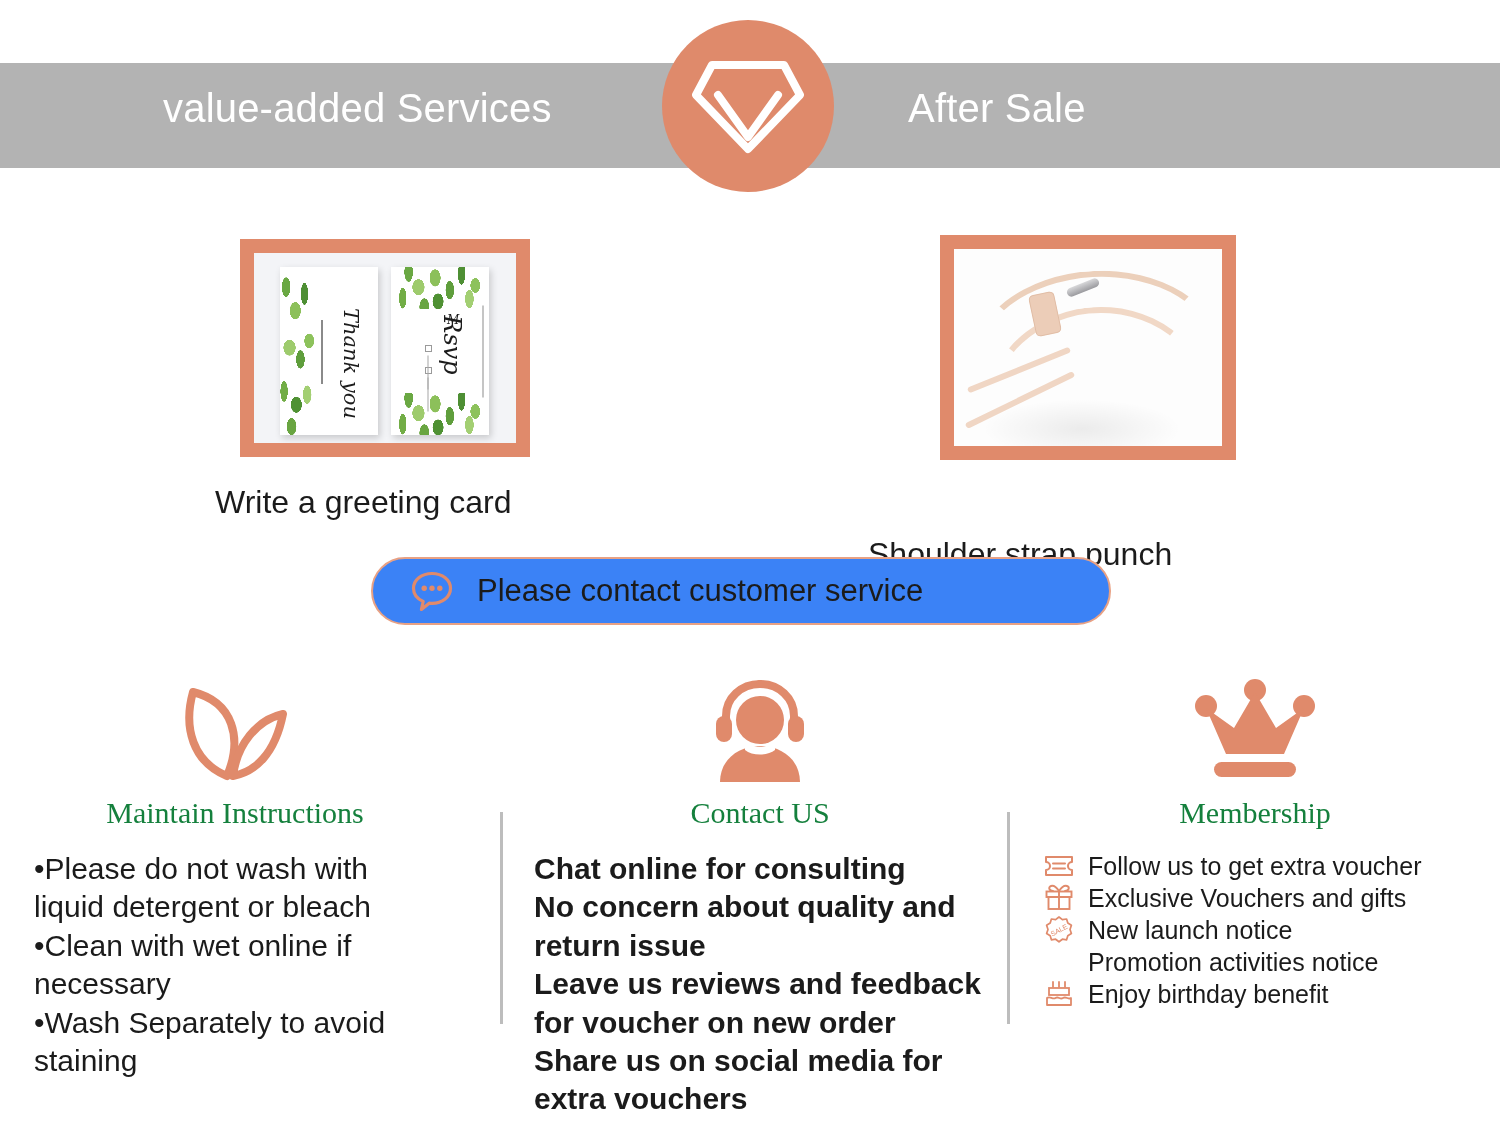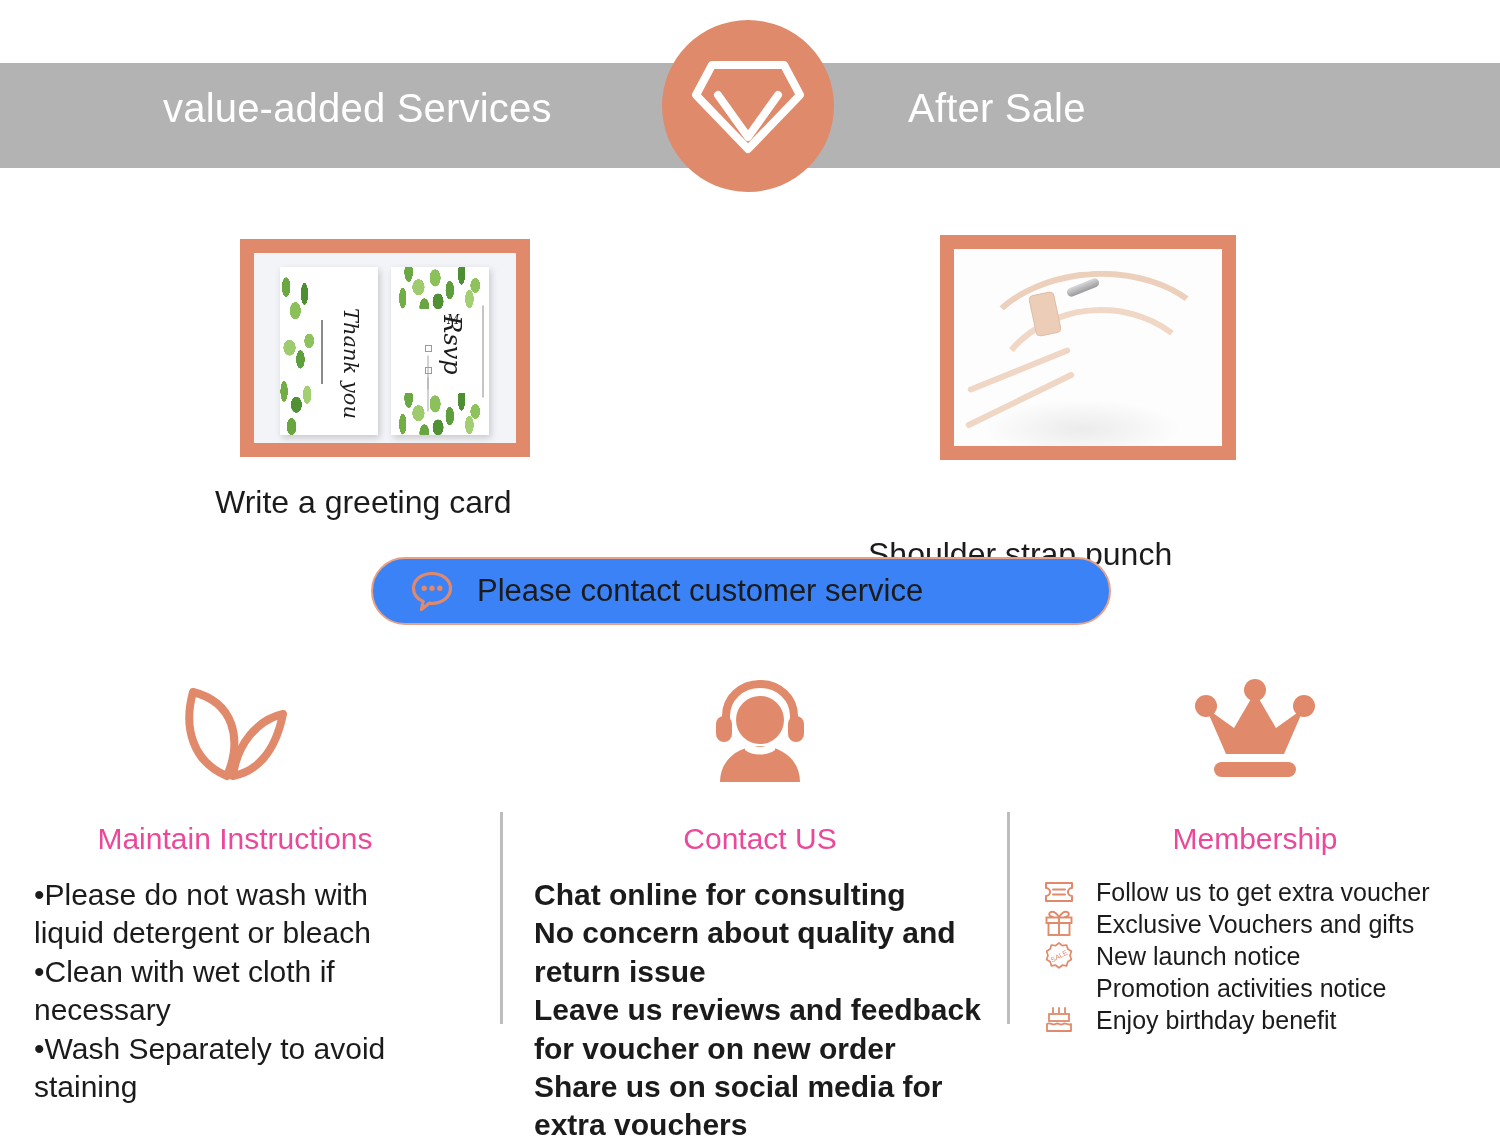--- a/index.html
+++ b/index.html
@@ -181,38 +181,39 @@
 
   
   .col { position: absolute; top: 672px; }
   #col-maintain   { left: 0px;    width: 470px; }
   #col-contact    { left: 520px;  width: 480px; }
   #col-membership { left: 1020px; width: 470px; }
 
   .col-icon { height: 120px; display:flex; align-items:center; justify-content:center; }
   .col-title {
     text-align: center;
-    color: #ec4899;
+    color: #15803d;
     font-size: 30px;
-    margin-top: 30px;
+    margin-top: 4px;
     white-space: nowrap;
+    font-family: Liberation Serif, serif;
   }
 
   .col-body { margin-top: 20px; }
   .bullet-line, .plain-line {
     font-size: 30px;
     color: #1b1b1b;
     line-height: 1.28;
   }
   #col-maintain .col-body { padding: 0 26px 0 34px; }
   #col-contact  .col-body { padding: 0 10px 0 14px; font-weight: bold; }
 
   .member-row {
     display: flex; align-items: center;
-    gap: 20px;
+    gap: 12px;
     line-height: 1.24;
     margin-left: 22px;
   }
   .member-row .m-icon { width: 34px; height: 32px; flex: 0 0 34px; display:flex; align-items:center; justify-content:center; }
   .member-row .m-label { font-size: 25px; color:#1b1b1b; white-space: nowrap; }
 
   .divider {
     position: absolute;
     width: 3px;
     background: #bdbdbd;
@@ -302,21 +303,21 @@
   <div class="col" id="col-maintain">
     <div class="col-icon">
       <svg width="128" height="112" viewBox="0 0 128 112" fill="none">
         <path d="M22 16 C62 26 72 62 56 100 C22 86 12 52 22 16 Z" stroke="#e08a6b" stroke-width="8" stroke-linejoin="round" stroke-linecap="round" fill="none"></path>
         <path d="M112 38 C104 78 84 96 62 100 C66 68 86 44 112 38 Z" stroke="#e08a6b" stroke-width="8" stroke-linejoin="round" stroke-linecap="round" fill="none"></path>
       </svg>
     </div>
     <div class="col-title">Maintain Instructions</div>
     <div class="col-body">
       <div class="bullet-line">•Please do not wash with liquid detergent or bleach</div>
-      <div class="bullet-line">•Clean with wet cloth if necessary</div>
+      <div class="bullet-line">•Clean with wet online if necessary</div>
       <div class="bullet-line">•Wash Separately to avoid staining</div>
     </div>
   </div>
 
   <div class="col" id="col-contact">
     <div class="col-icon">
       <svg width="120" height="112" viewBox="0 0 120 112" fill="none">
         <path d="M60 8 C41 8 26 22 26 40 L26 58" stroke="#e08a6b" stroke-width="8" fill="none" stroke-linecap="round"></path>
         <path d="M94 58 L94 40 C94 22 79 8 60 8" stroke="#e08a6b" stroke-width="8" fill="none" stroke-linecap="round"></path>
         <rect x="16" y="40" width="16" height="26" rx="8" fill="#e08a6b"></rect>

